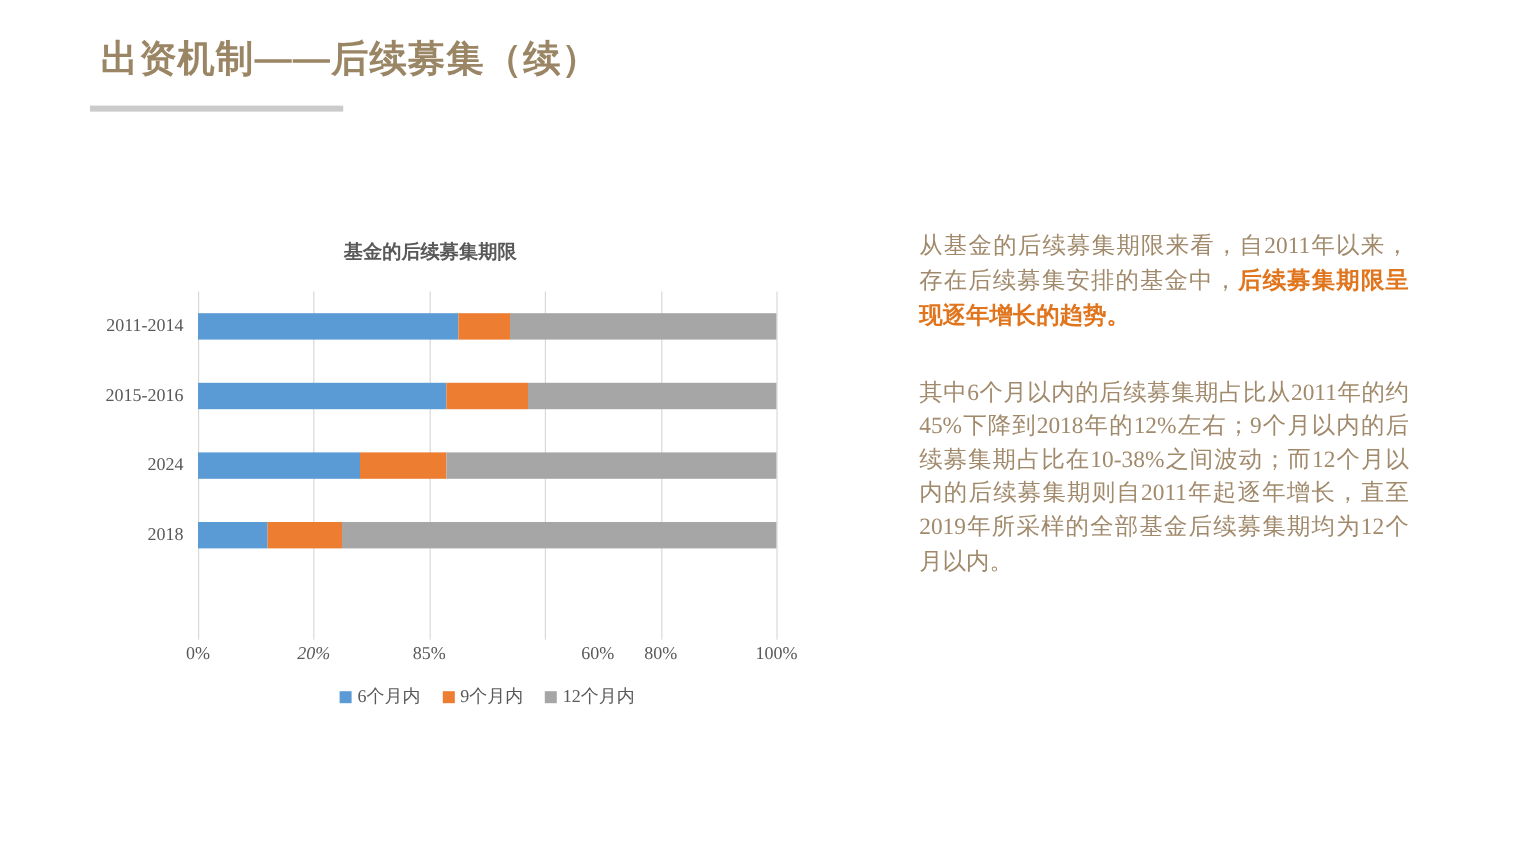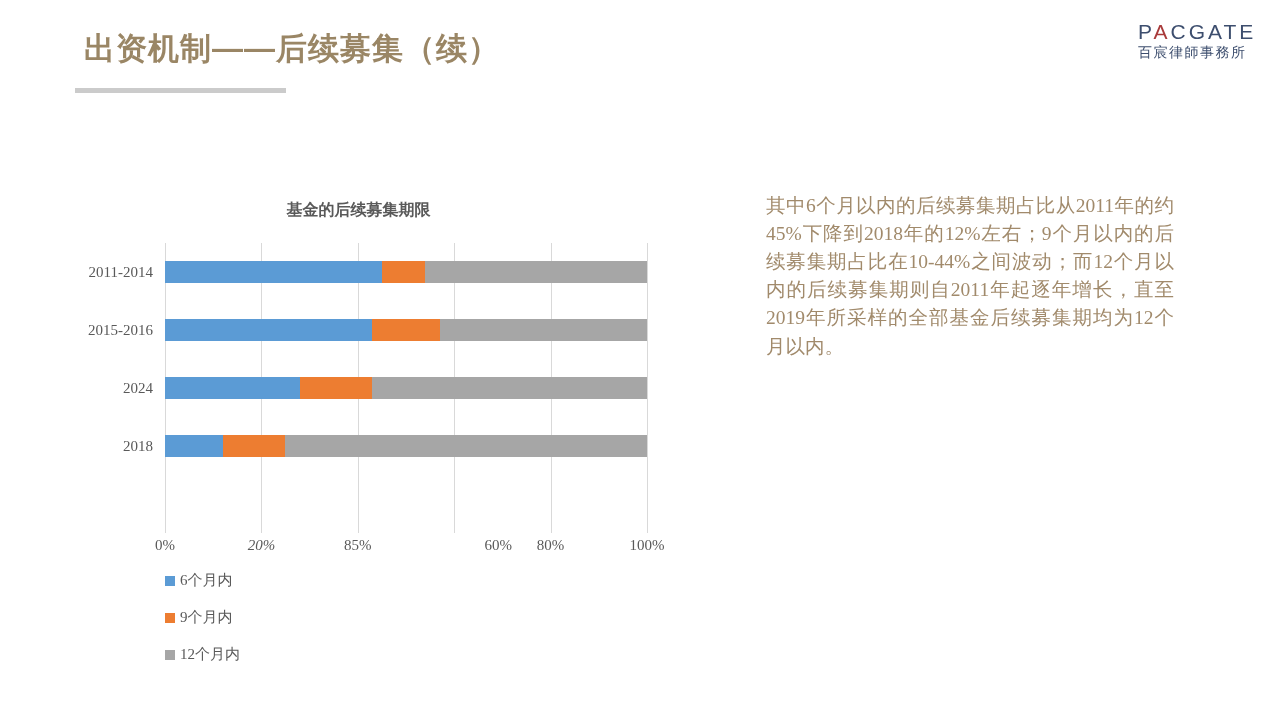--- a/index.html
+++ b/index.html
@@ -49,21 +49,21 @@
   }
   .bar-seg { height:100%; }
   .x-axis { position:relative; margin:4px 0 0 95px; width:482px; height:22px; }
   .x-tick {
     position:absolute; top:0; transform:translateX(-50%);
     font-family:"Liberation Serif", serif; font-size:15px; color:#595959;
     white-space:nowrap;
   }
   .legend {
     margin:12px 0 0 95px; width:482px;
-    display:flex; justify-content:center; gap:18px;flex-direction:column;
+    display:flex; justify-content:center; gap:18px;
   }
   .legend-item {
     display:flex; align-items:center; gap:5px;
     font-family:"Liberation Serif", serif; font-size:15px; color:#595959;
     white-space:nowrap;
   }
   .legend-swatch { width:10px; height:10px; flex:0 0 auto; }
 
   
   .bullets { position:absolute; left:742px; top:192px; width:432px; }
@@ -85,24 +85,20 @@
   }
 </style>
 </head>
 <body>
 
 <div class="slide">
 
   <div class="page-title">出资机制——后续募集（续）</div>
   <div class="title-rule"></div>
 
-  <div class="logo">
-    <div class="logo-brand"><span>P</span><span class="red">A</span><span>CGATE</span></div>
-    <div class="logo-sub">百宸律師事務所</div>
-  </div>
 
   <div class="chart">
     <div class="chart-title">基金的后续募集期限</div>
     <div class="plot" id="plot">
         <div class="gridline" style="left: 0%;"></div>
         <div class="gridline" style="left: 20%;"></div>
         <div class="gridline" style="left: 40%;"></div>
         <div class="gridline" style="left: 60%;"></div>
         <div class="gridline" style="left: 80%;"></div>
         <div class="gridline" style="left: 100%;"></div>
@@ -157,19 +153,23 @@
           <span>9个月内</span>
         </div>
         <div class="legend-item">
           <div class="legend-swatch" style="background: rgb(166, 166, 166);"></div>
           <span>12个月内</span>
         </div>
       </div>
   </div>
 
   <div class="bullets">
+    <div class="bullet bullet-1">
+      <div class="bullet-marker"></div>
+      <div class="bullet-text"><span>从基金的后续募集期限来看，自2011年以来，存在后续募集安排的基金中，</span><span class="hl">后续募集期限呈现逐年增长的趋势。</span></div>
+    </div>
     <div class="bullet bullet-2">
       <div class="bullet-marker"></div>
-      <div class="bullet-text"><span>其中6个月以内的后续募集期占比从2011年的约45%下降到2018年的12%左右；9个月以内的后续募集期占比在10-44%之间波动；而12个月以内的后续募集期则自2011年起逐年增长，直至2019年所采样的全部基金后续募集期均为12个月以内。</span><span class="hl"></span></div>
+      <div class="bullet-text"><span>其中6个月以内的后续募集期占比从2011年的约45%下降到2018年的12%左右；9个月以内的后续募集期占比在10-38%之间波动；而12个月以内的后续募集期则自2011年起逐年增长，直至2019年所采样的全部基金后续募集期均为12个月以内。</span><span class="hl"></span></div>
     </div>
   </div>
 
 </div>
 
 </body></html>

